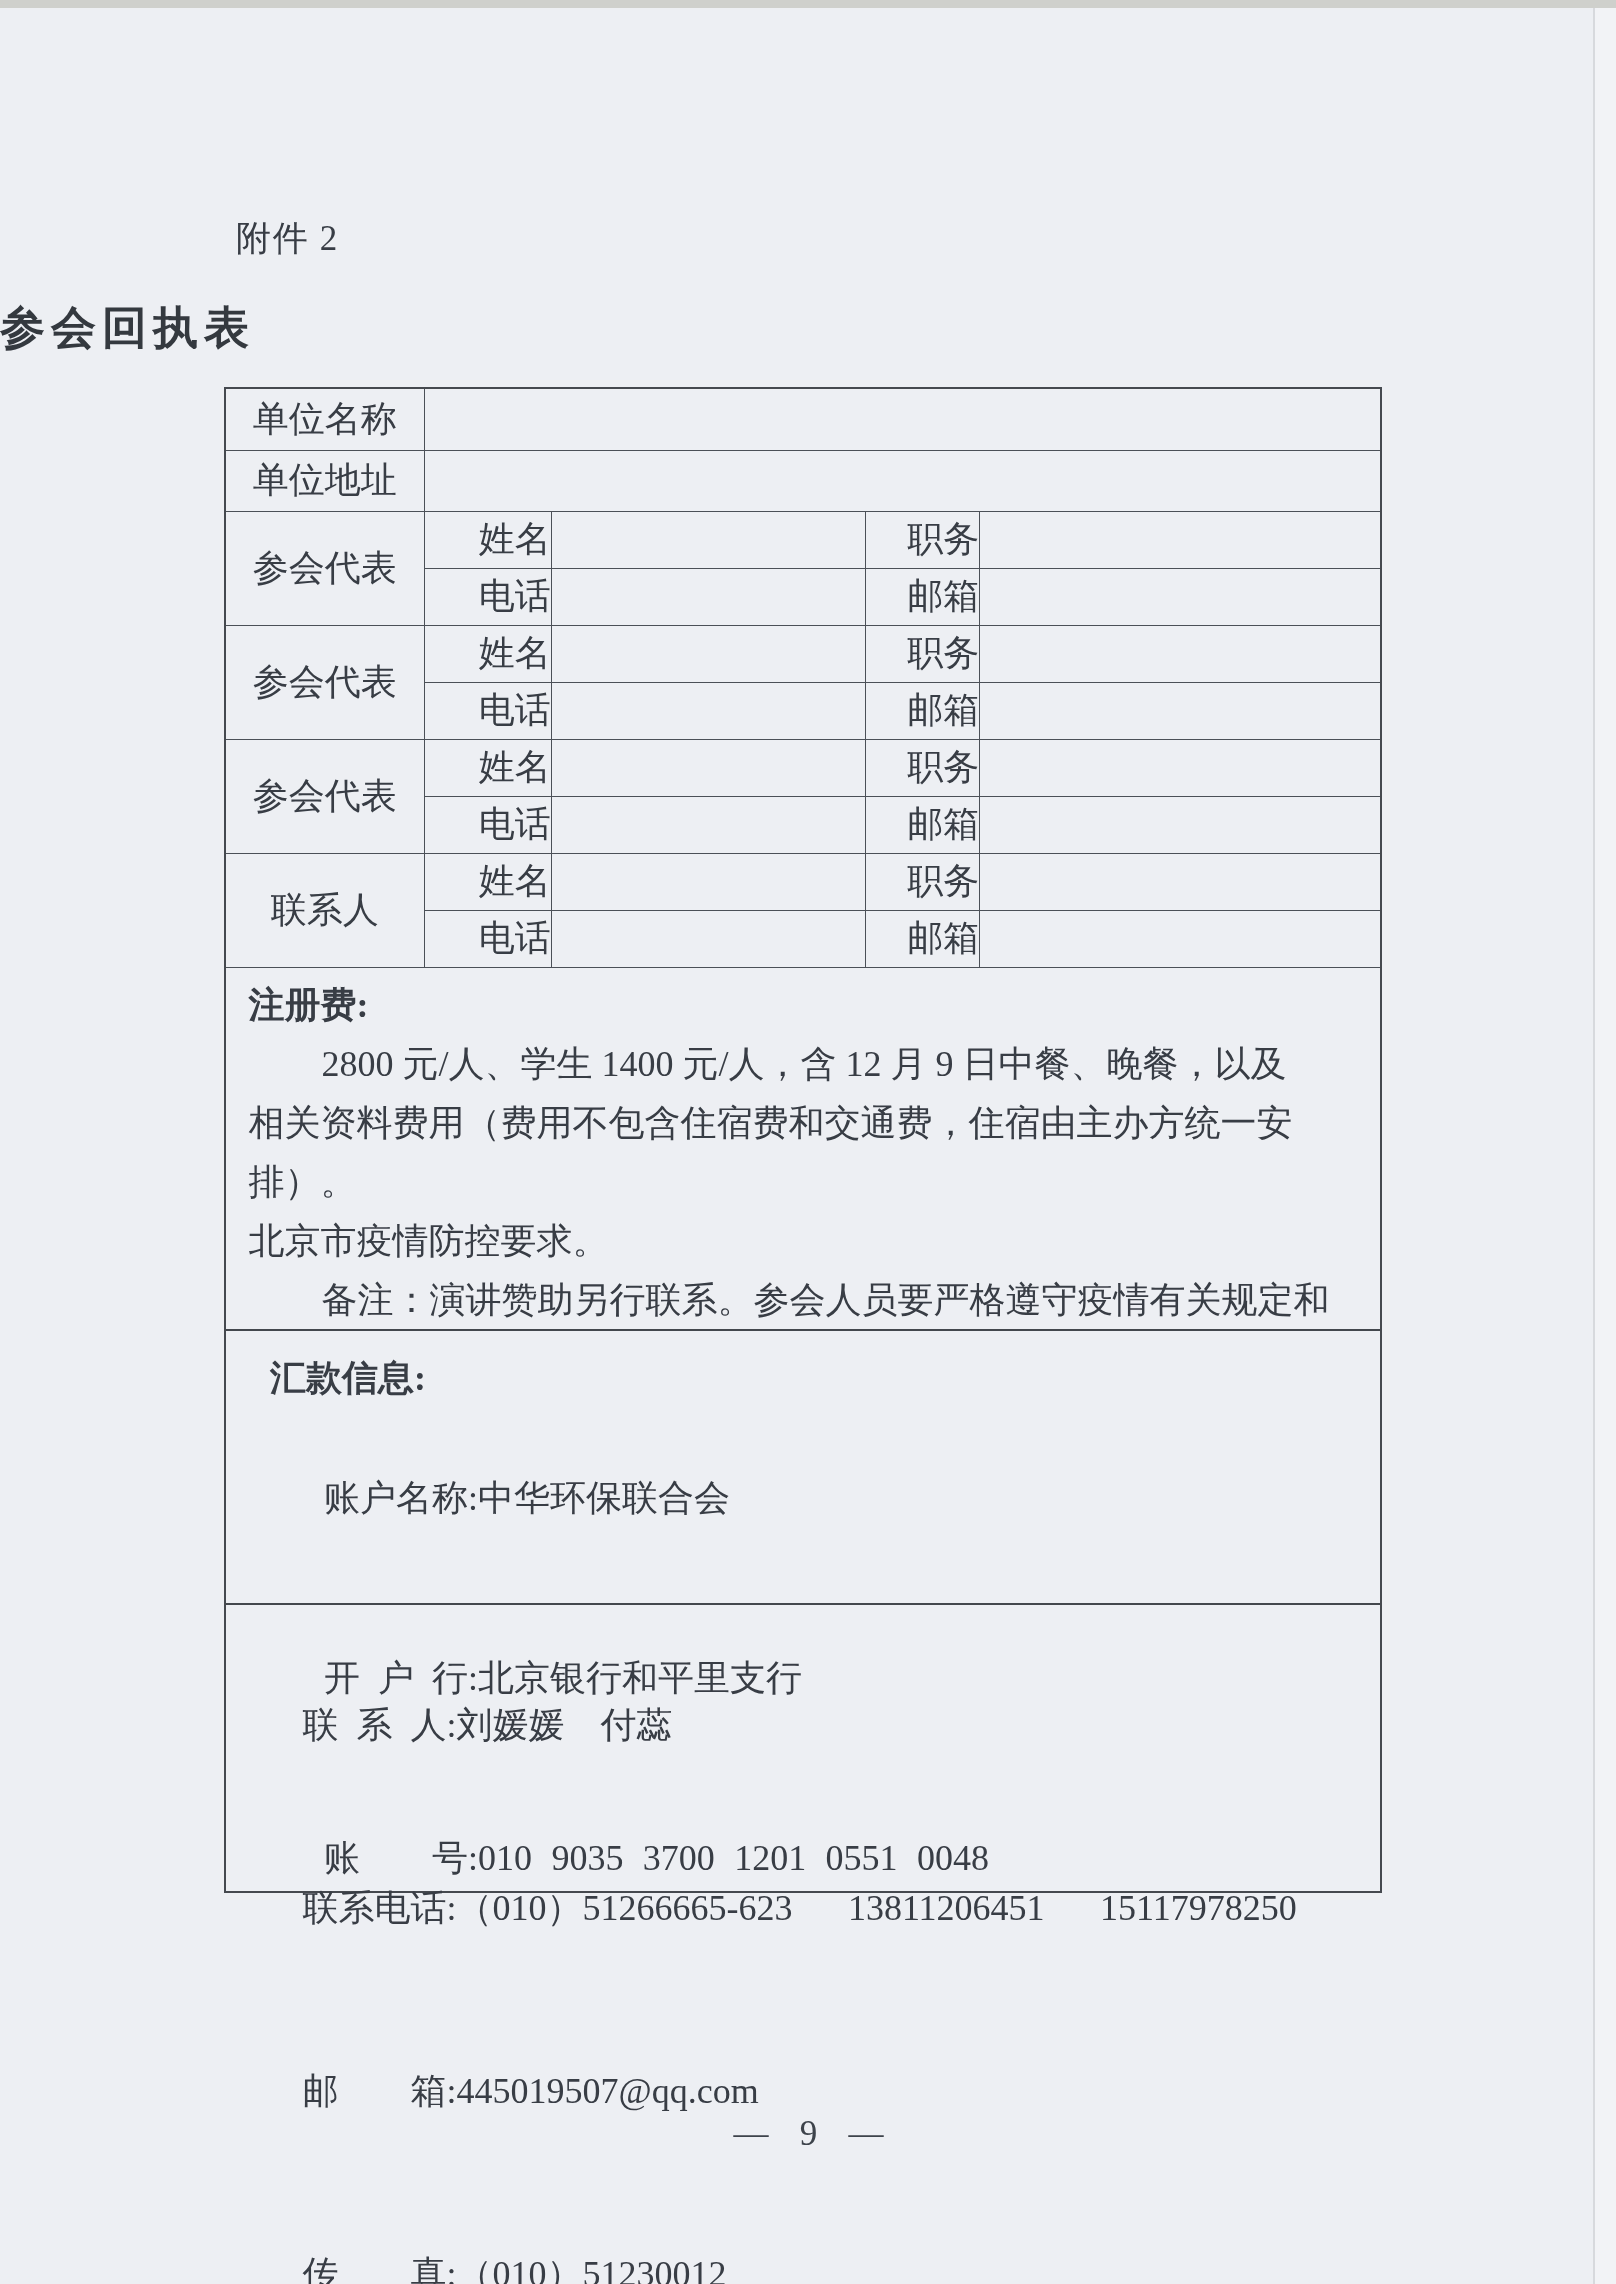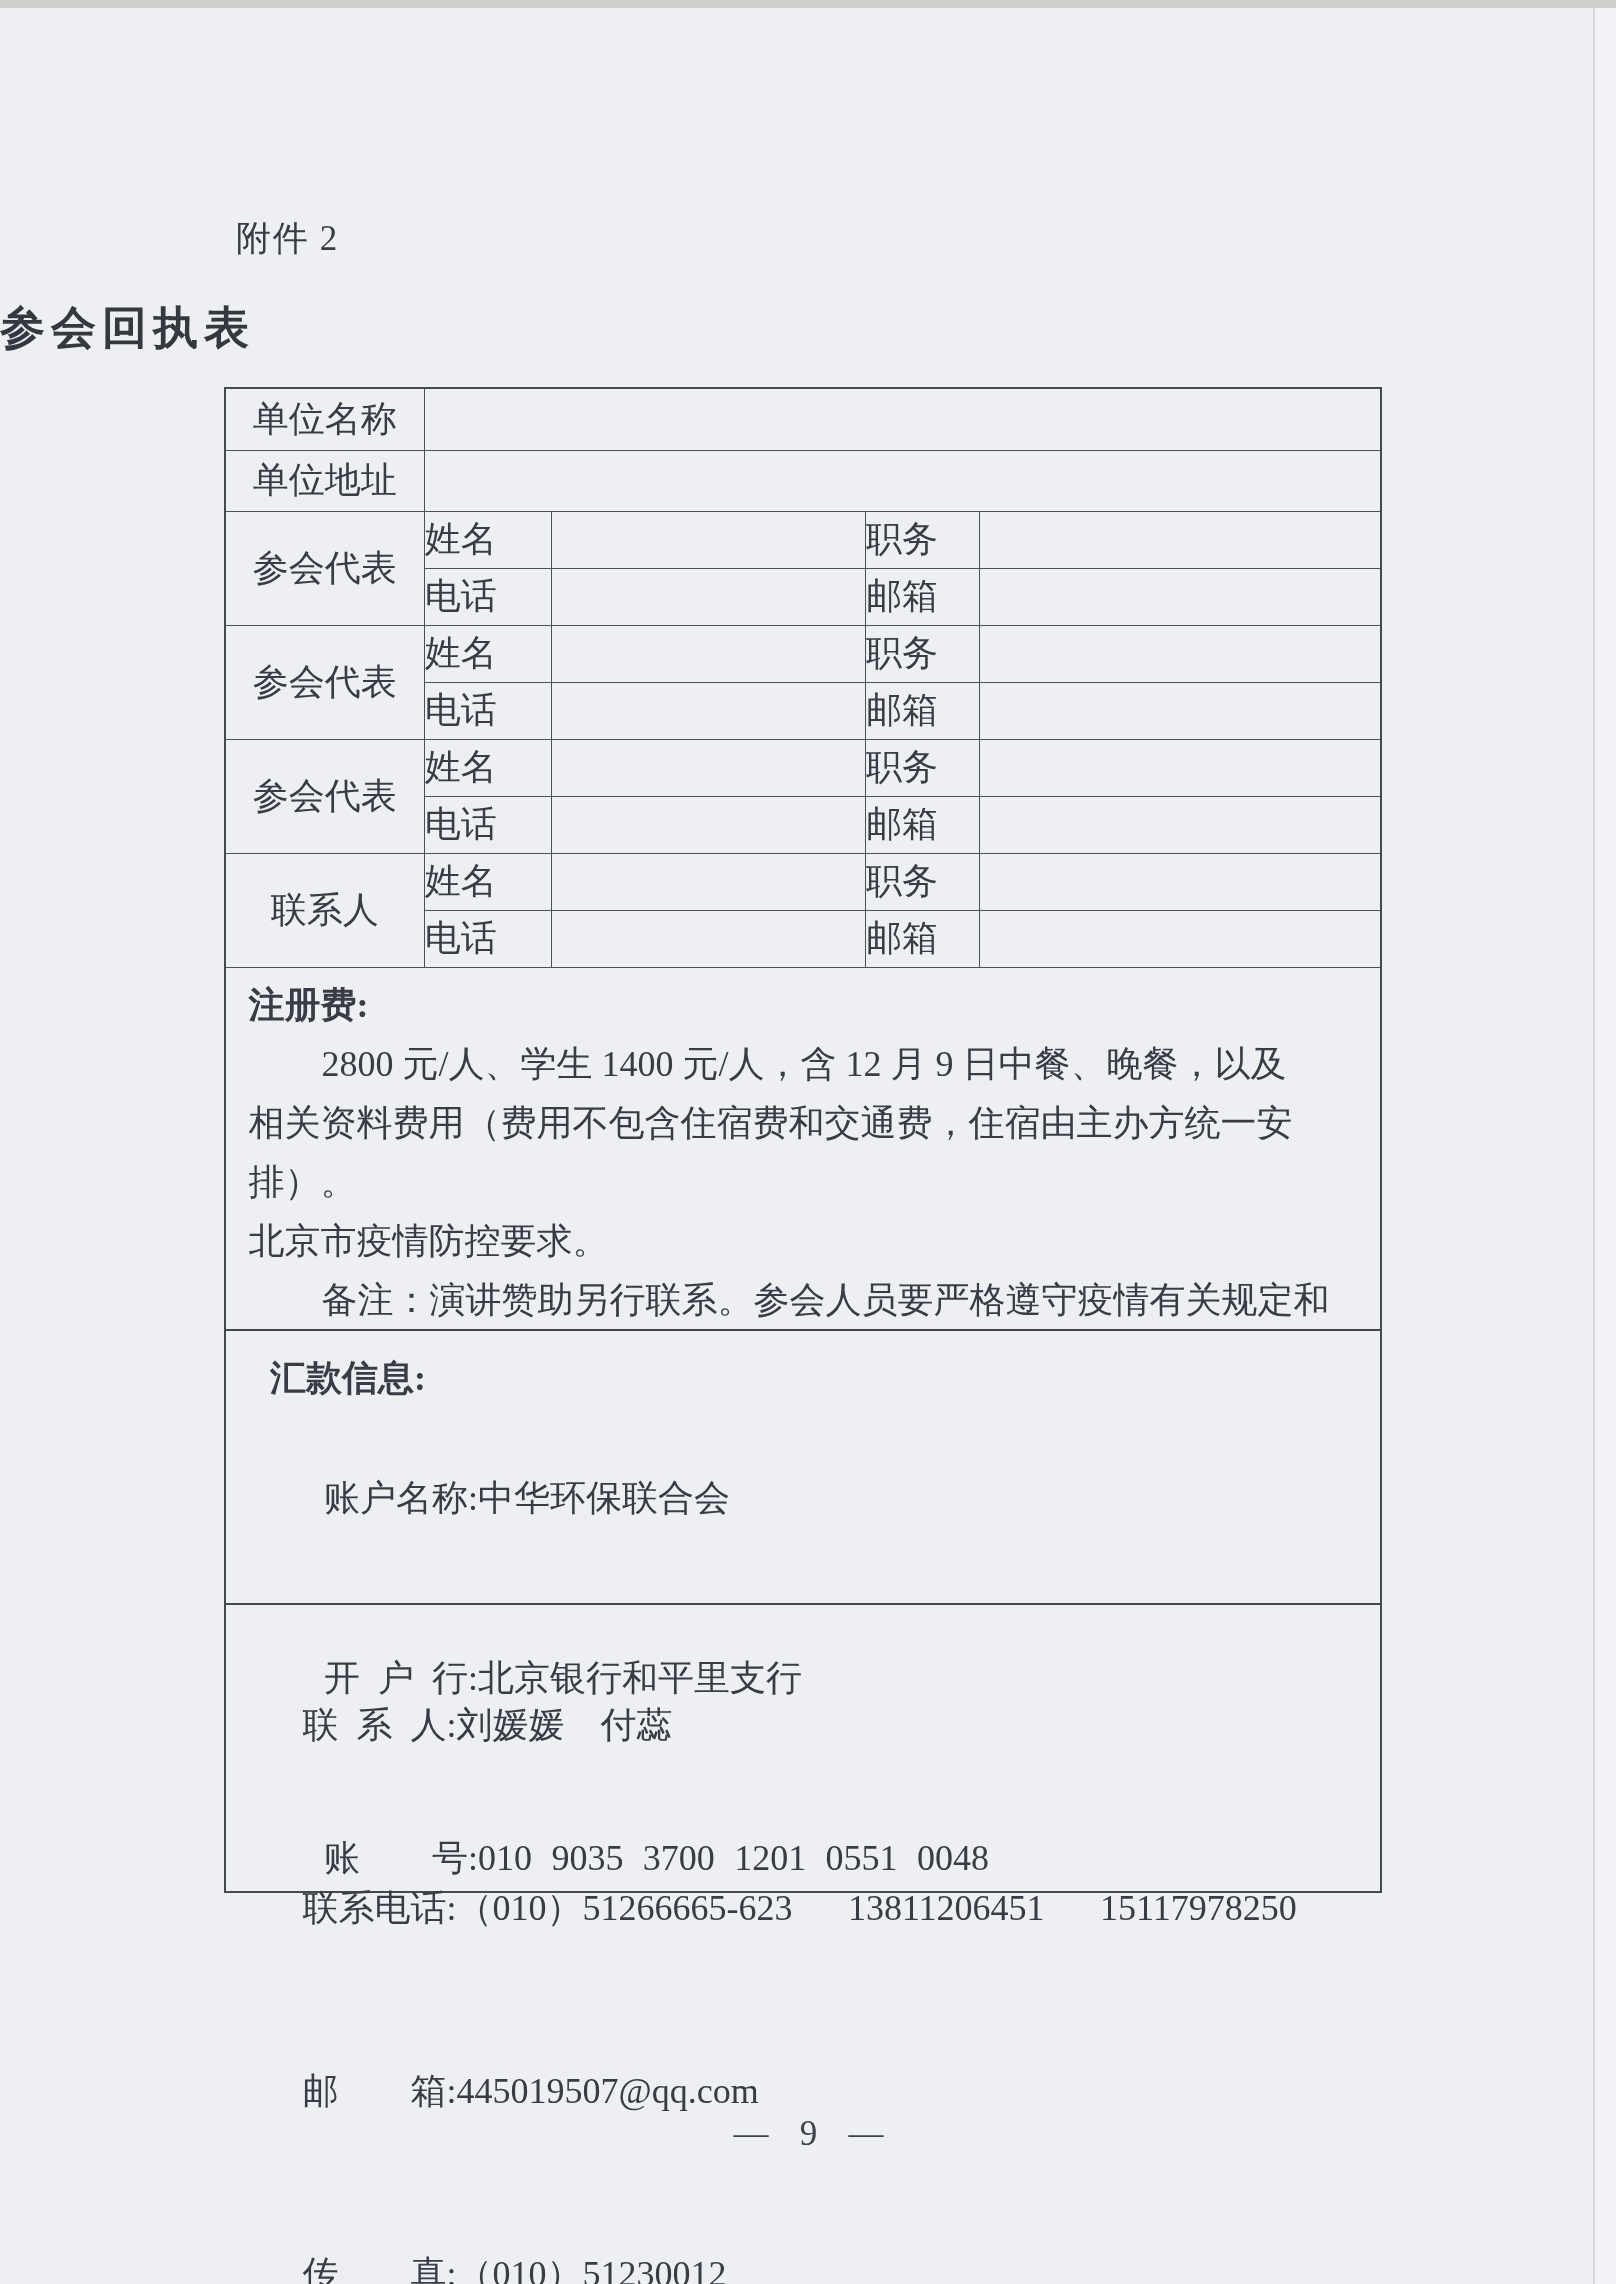--- a/index.html
+++ b/index.html
@@ -39,21 +39,21 @@
     vertical-align: middle;
     overflow: hidden;
     margin-left: 20px;
   }
   table.grid tr:first-child td { border-top: none; }
   table.grid td:first-child { border-left: none; }
   table.grid td:last-child { border-right: none; }
   tr.row-main { height: 61px; }
   tr.row-sub { height: 57px; }
   td.c-label { text-align: center; }
-  td.c-sublabel { text-align: left; }
+  td.c-sublabel { text-align: right; }
   td.c-value { }
 
   .section { box-sizing: border-box; padding: 0 22.5px; }
   .section .line { font-size: 36px; line-height: 59px; white-space: pre-wrap; }
   .sec-heading { font-weight: 700; }
 
   .sec-fee { height: 361px; padding-top: 8.7px; }
   .sec-fee .indent { text-indent: 73px; }
 
   .sec-remit { height: 274px; padding-top: 17.3px; border-top: 2.6px solid #43474d; padding-left: 44px; }

